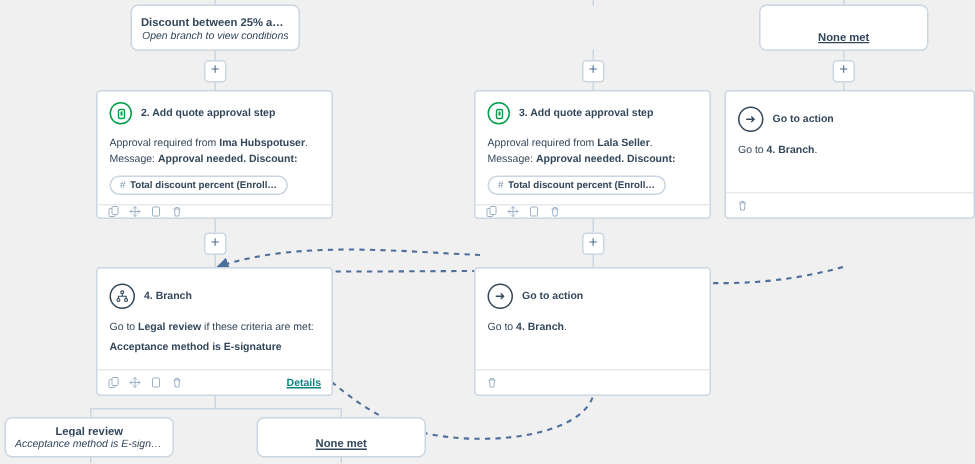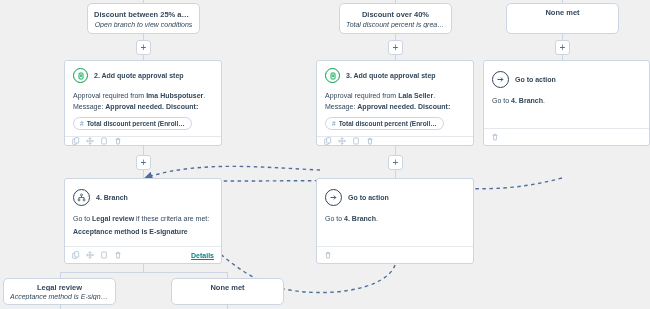--- a/index.html
+++ b/index.html
@@ -36,21 +36,21 @@
   
   .pill{
     border-radius:5px;display:flex;flex-direction:column;
     align-items:center;justify-content:center;gap:2px;
     padding:4px 6px;text-align:center;
   }
   .pill .t1{font-weight:bold;font-size:7.5px;color:#33475b;
     max-width:100%;white-space:nowrap;overflow:hidden;text-overflow:ellipsis;}
   .pill .t2{font-style:italic;font-size:7px;color:#33475b;
     max-width:100%;white-space:nowrap;overflow:hidden;text-overflow:ellipsis;}
-  .pill.single{justify-content:flex-start;}
+  .pill.single{justify-content:flex-end;text-decoration:underline;}
 
   
   .action{display:flex;flex-direction:column;}
   .action .topbar{height:3px;background:#00a04a;border-radius:2px 2px 0 0;}
   .action .body{flex:1;padding:7px 8px 6px 8px;}
   .action .hdr{display:flex;align-items:center;gap:6px;margin-bottom:7px;}
   .action .hdr .ttl{font-size:7px;font-weight:bold;color:#33475b;}
   .action .desc{font-size:7px;line-height:11px;color:#33475b;}
   .action .desc b{font-weight:bold;}
   .action .footer{
@@ -125,24 +125,20 @@
     <path d="M562,178 C500,195 450,188 405,183 C370,178 230,183 160,180" fill="none" stroke="#4f6f9b" stroke-width="1.4" stroke-dasharray="3.5,3.5"></path>
 
     <path d="M395,265 C385,292 320,298 280,288 C235,276 190,230 160,183" fill="none" stroke="#4f6f9b" stroke-width="1.4" stroke-dasharray="3.5,3.5"></path>
   </svg>
 
   <div class="card pill" style="left:87px;top:3px;width:113px;height:31px;">
     <div class="t1">Discount between 25% and 4…</div>
     <div class="t2">Open branch to view conditions</div>
   </div>
 
-  <div class="card pill" style="left:339px;top:3px;width:113px;height:31px;">
-    <div class="t1">Discount over 40%</div>
-    <div class="t2">Total discount percent is great…</div>
-  </div>
 
   <div class="card pill single" style="left:506px;top:3px;width:113px;height:31px;">
     <div class="t1">None met</div>
   </div>
 
   <div class="plus" style="left:136px;top:40px;">
     <span>+</span>
   </div>
   <div class="plus" style="left:388px;top:40px;">
     <span>+</span>

